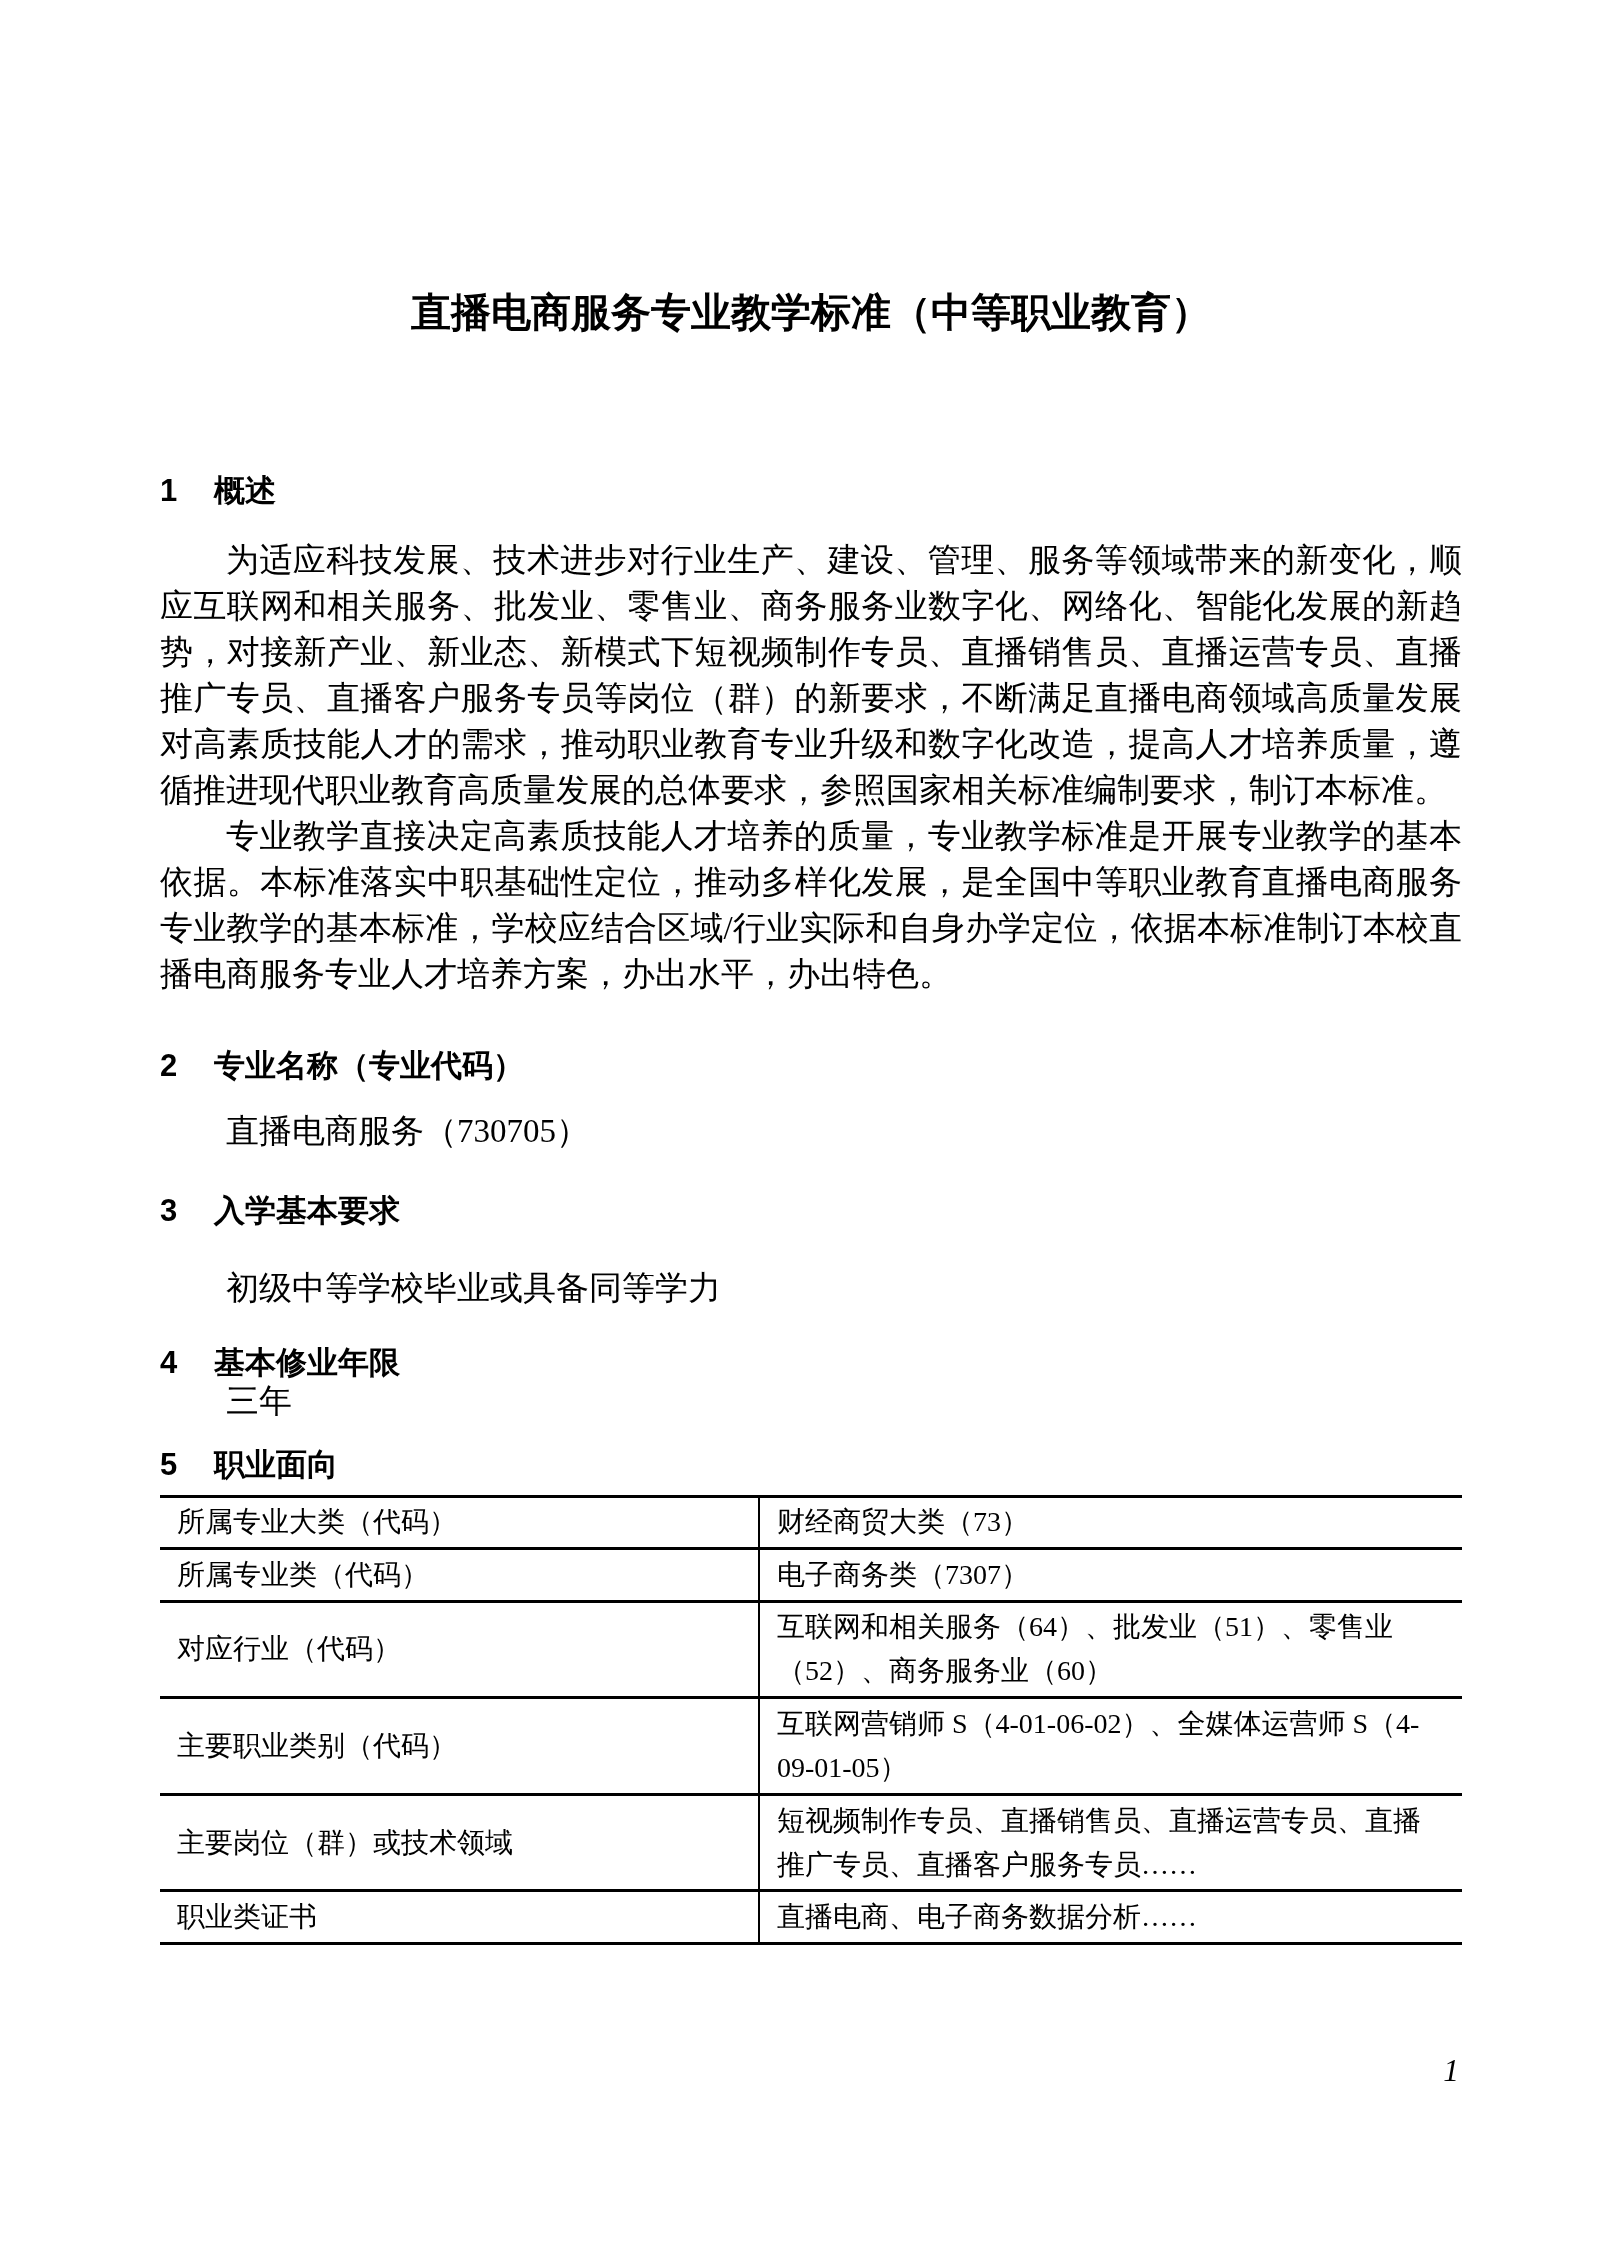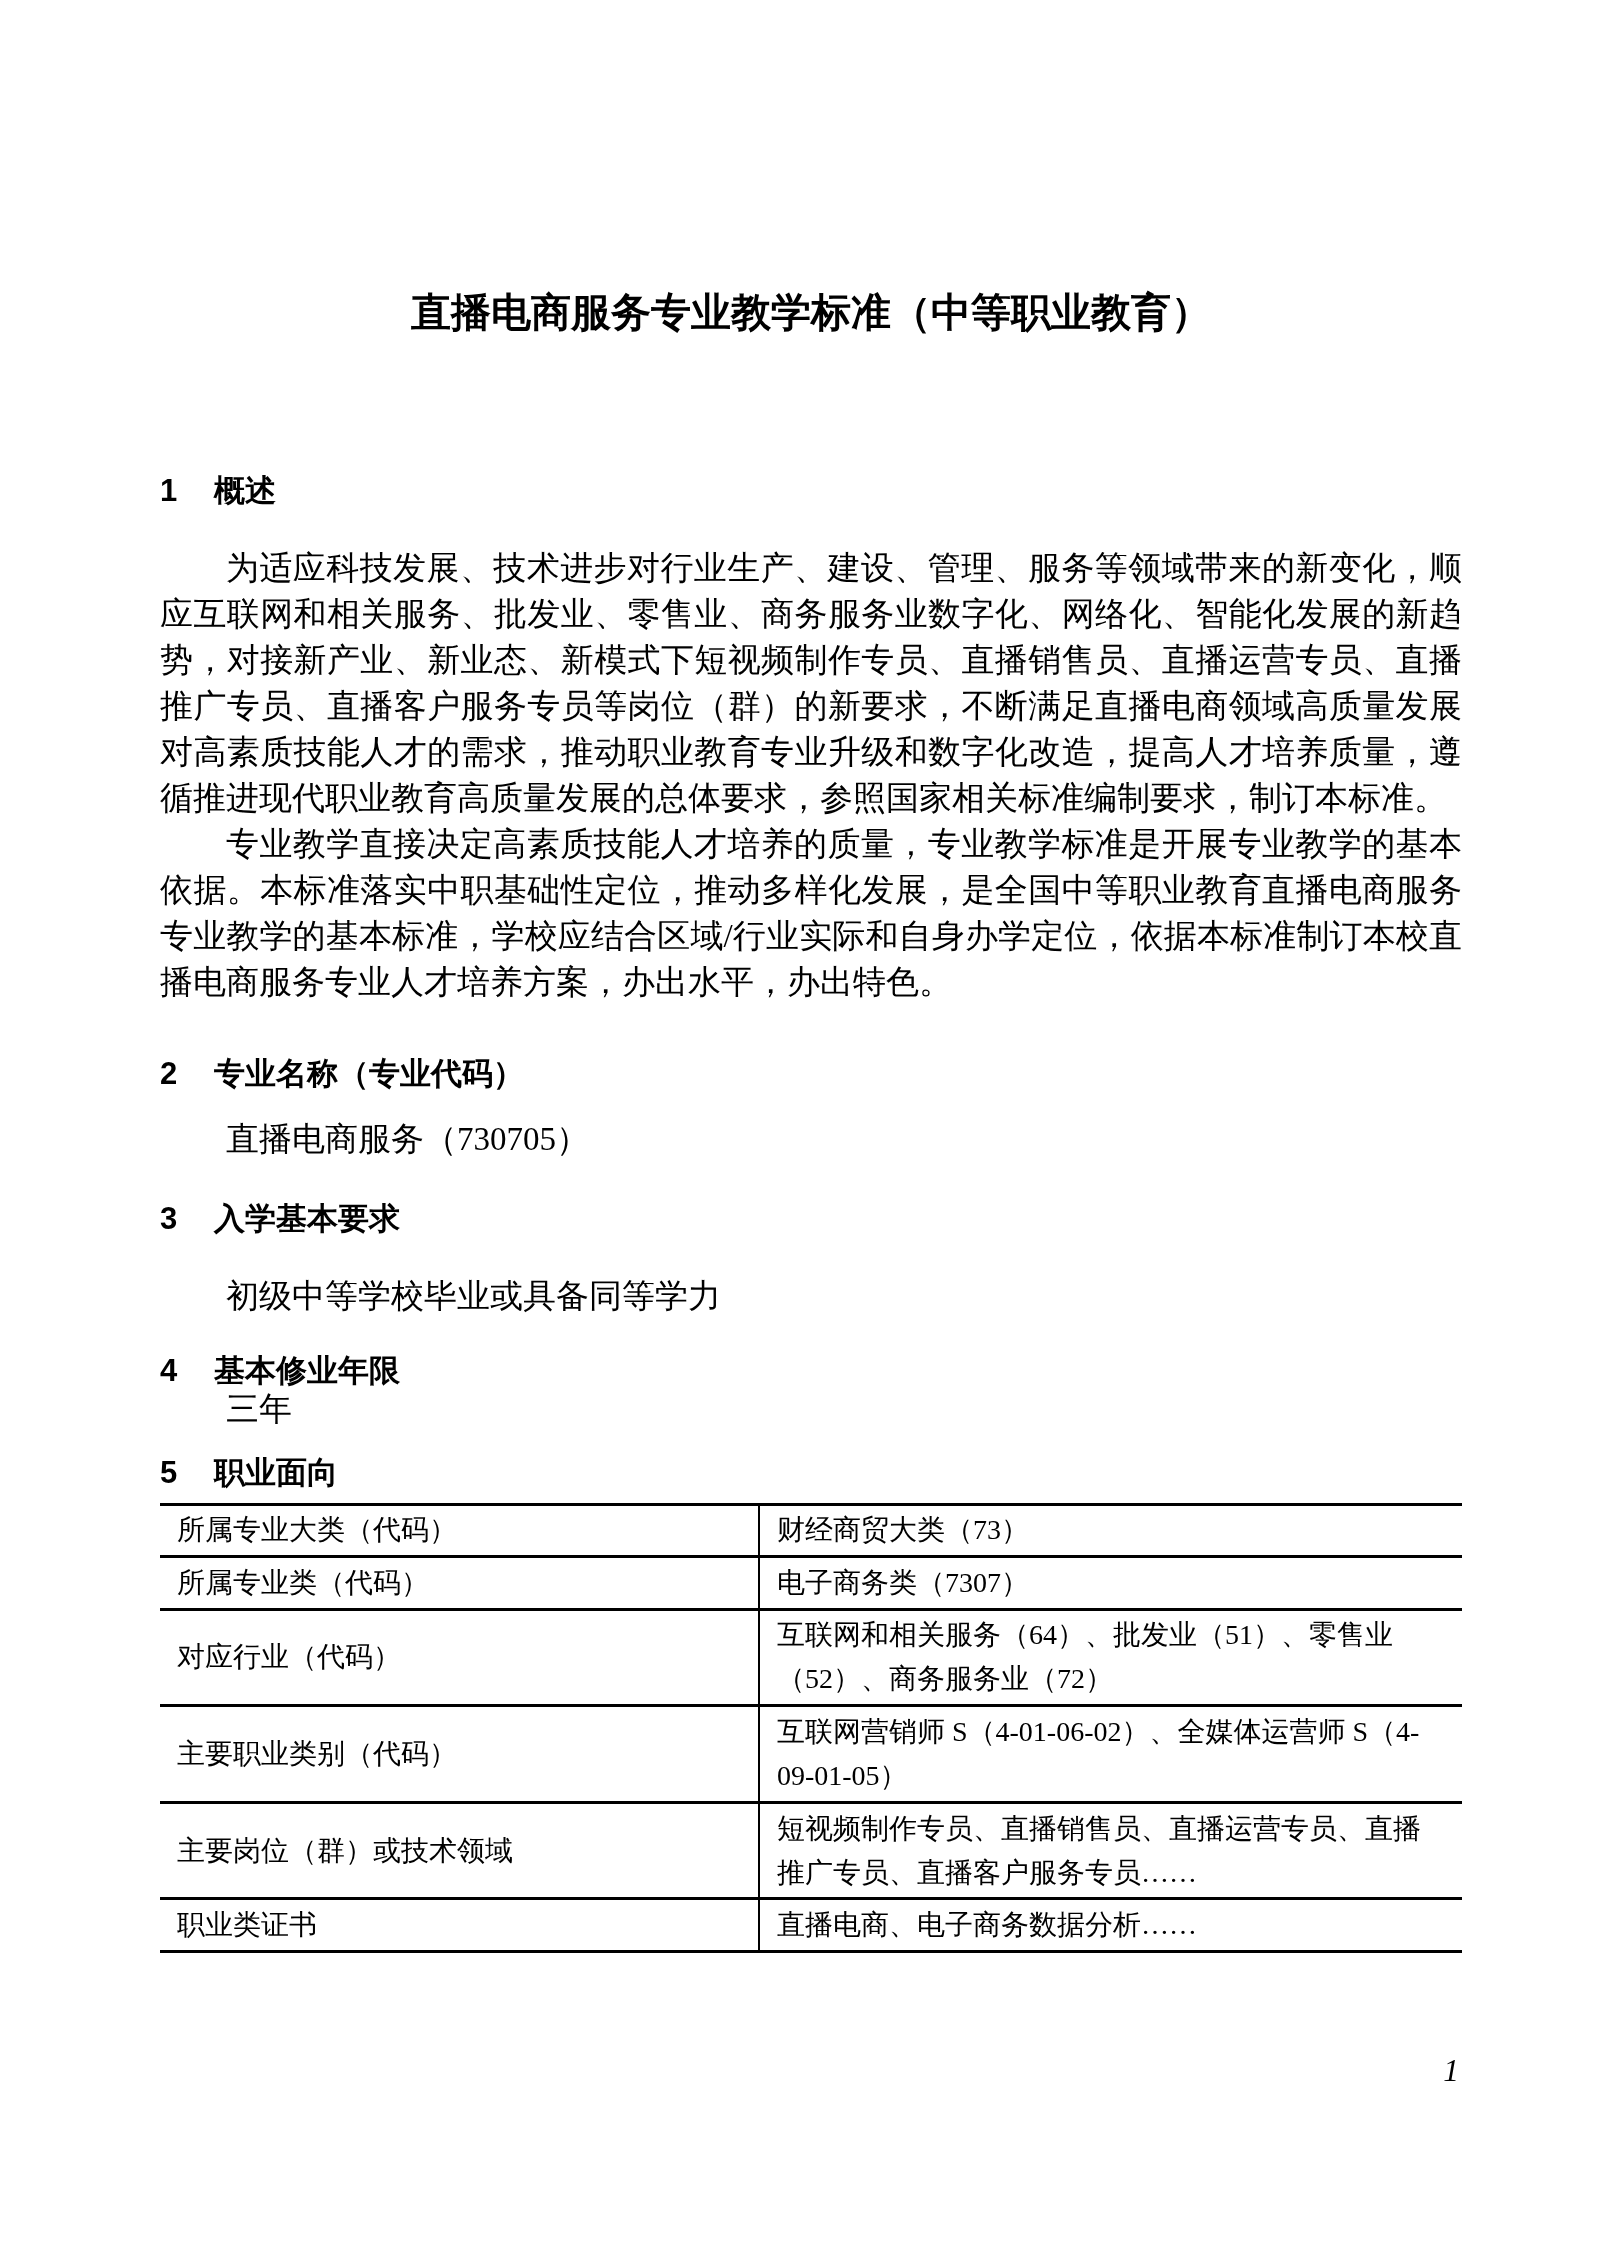--- a/index.html
+++ b/index.html
@@ -42,21 +42,21 @@
     text-justify: inter-ideograph;
     text-indent: 2em;
   }
   .para-short {
     font-size: 33px;
     line-height: 46px;
     text-indent: 2em;
   }
   
   .mh1 { margin-top: 140px; }
-  .mp1 { margin-top: 38px;  }
+  .mp1 { margin-top: 30px;  }
   .mh2 { margin-top: 53px;  }
   .mc2 { margin-top: 27px;  }
   .mh3 { margin-top: 41px;  }
   .mc3 { margin-top: 38px;  }
   .mh4 { margin-top: 36px;  }
   .mc4 {  }
   .mh5 { margin-top: 25px;  }
   .career-table {
     margin-top: 14px;
     width: 100%;
@@ -128,21 +128,21 @@
         <tr>
           <td class="col-label">所属专业大类（代码）</td>
           <td class="col-value">财经商贸大类（73）</td>
         </tr>
         <tr>
           <td class="col-label">所属专业类（代码）</td>
           <td class="col-value">电子商务类（7307）</td>
         </tr>
         <tr>
           <td class="col-label">对应行业（代码）</td>
-          <td class="col-value">互联网和相关服务（64）、批发业（51）、零售业（52）、商务服务业（72）</td>
+          <td class="col-value">互联网和相关服务（64）、批发业（51）、零售业（52）、商务服务业（60）</td>
         </tr>
         <tr>
           <td class="col-label">主要职业类别（代码）</td>
           <td class="col-value">互联网营销师 S（4-01-06-02）、全媒体运营师 S（4-09-01-05）</td>
         </tr>
         <tr>
           <td class="col-label">主要岗位（群）或技术领域</td>
           <td class="col-value">短视频制作专员、直播销售员、直播运营专员、直播推广专员、直播客户服务专员……</td>
         </tr>
         <tr>

